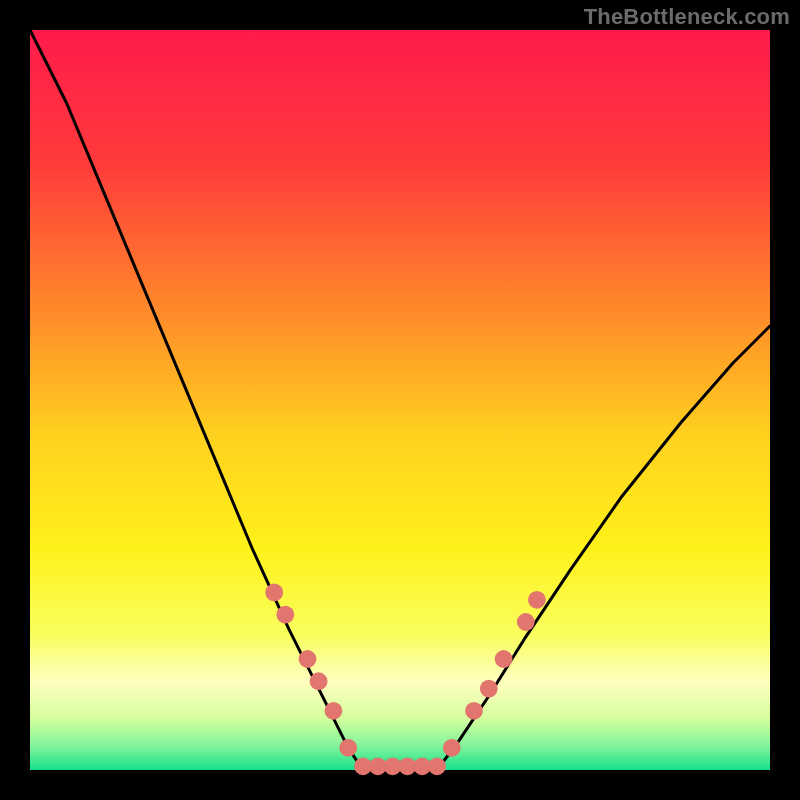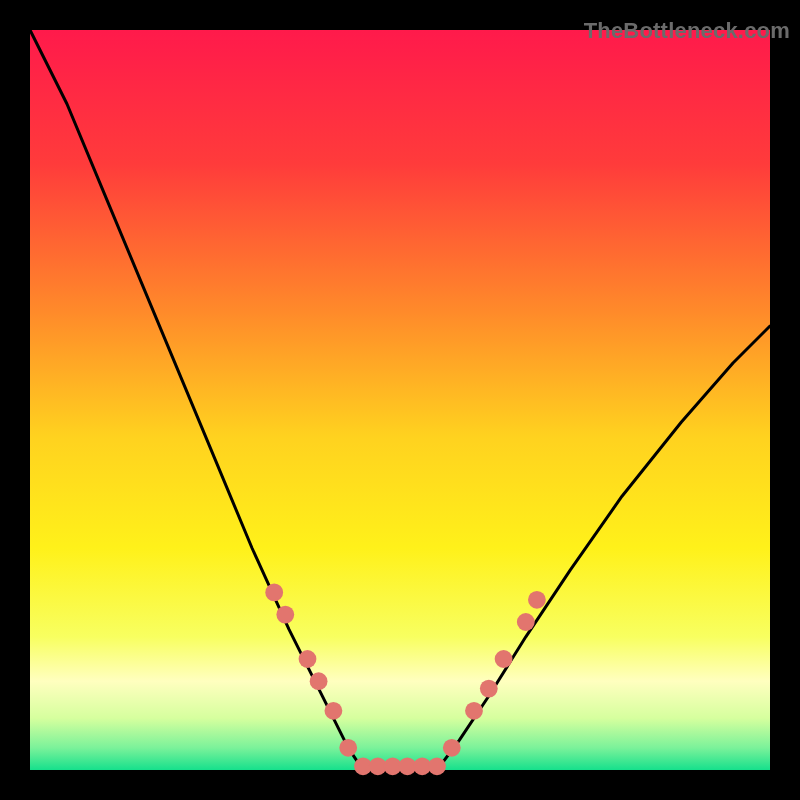--- a/index.html
+++ b/index.html
@@ -15,21 +15,21 @@
     width: 800px;
     height: 800px;
   }
   svg.plot {
     position: absolute;
     left: 0;
     top: 0;
   }
   .watermark {
     position: absolute;
-    top: 18px;
+    top: 4px;
     right: 10px;
     font-family: Arial, Helvetica, sans-serif;
     font-size: 22px;
     font-weight: 600;
     color: #6b6b6b;
     letter-spacing: 0.2px;
     user-select: none;
   }
 </style>
 </head>

